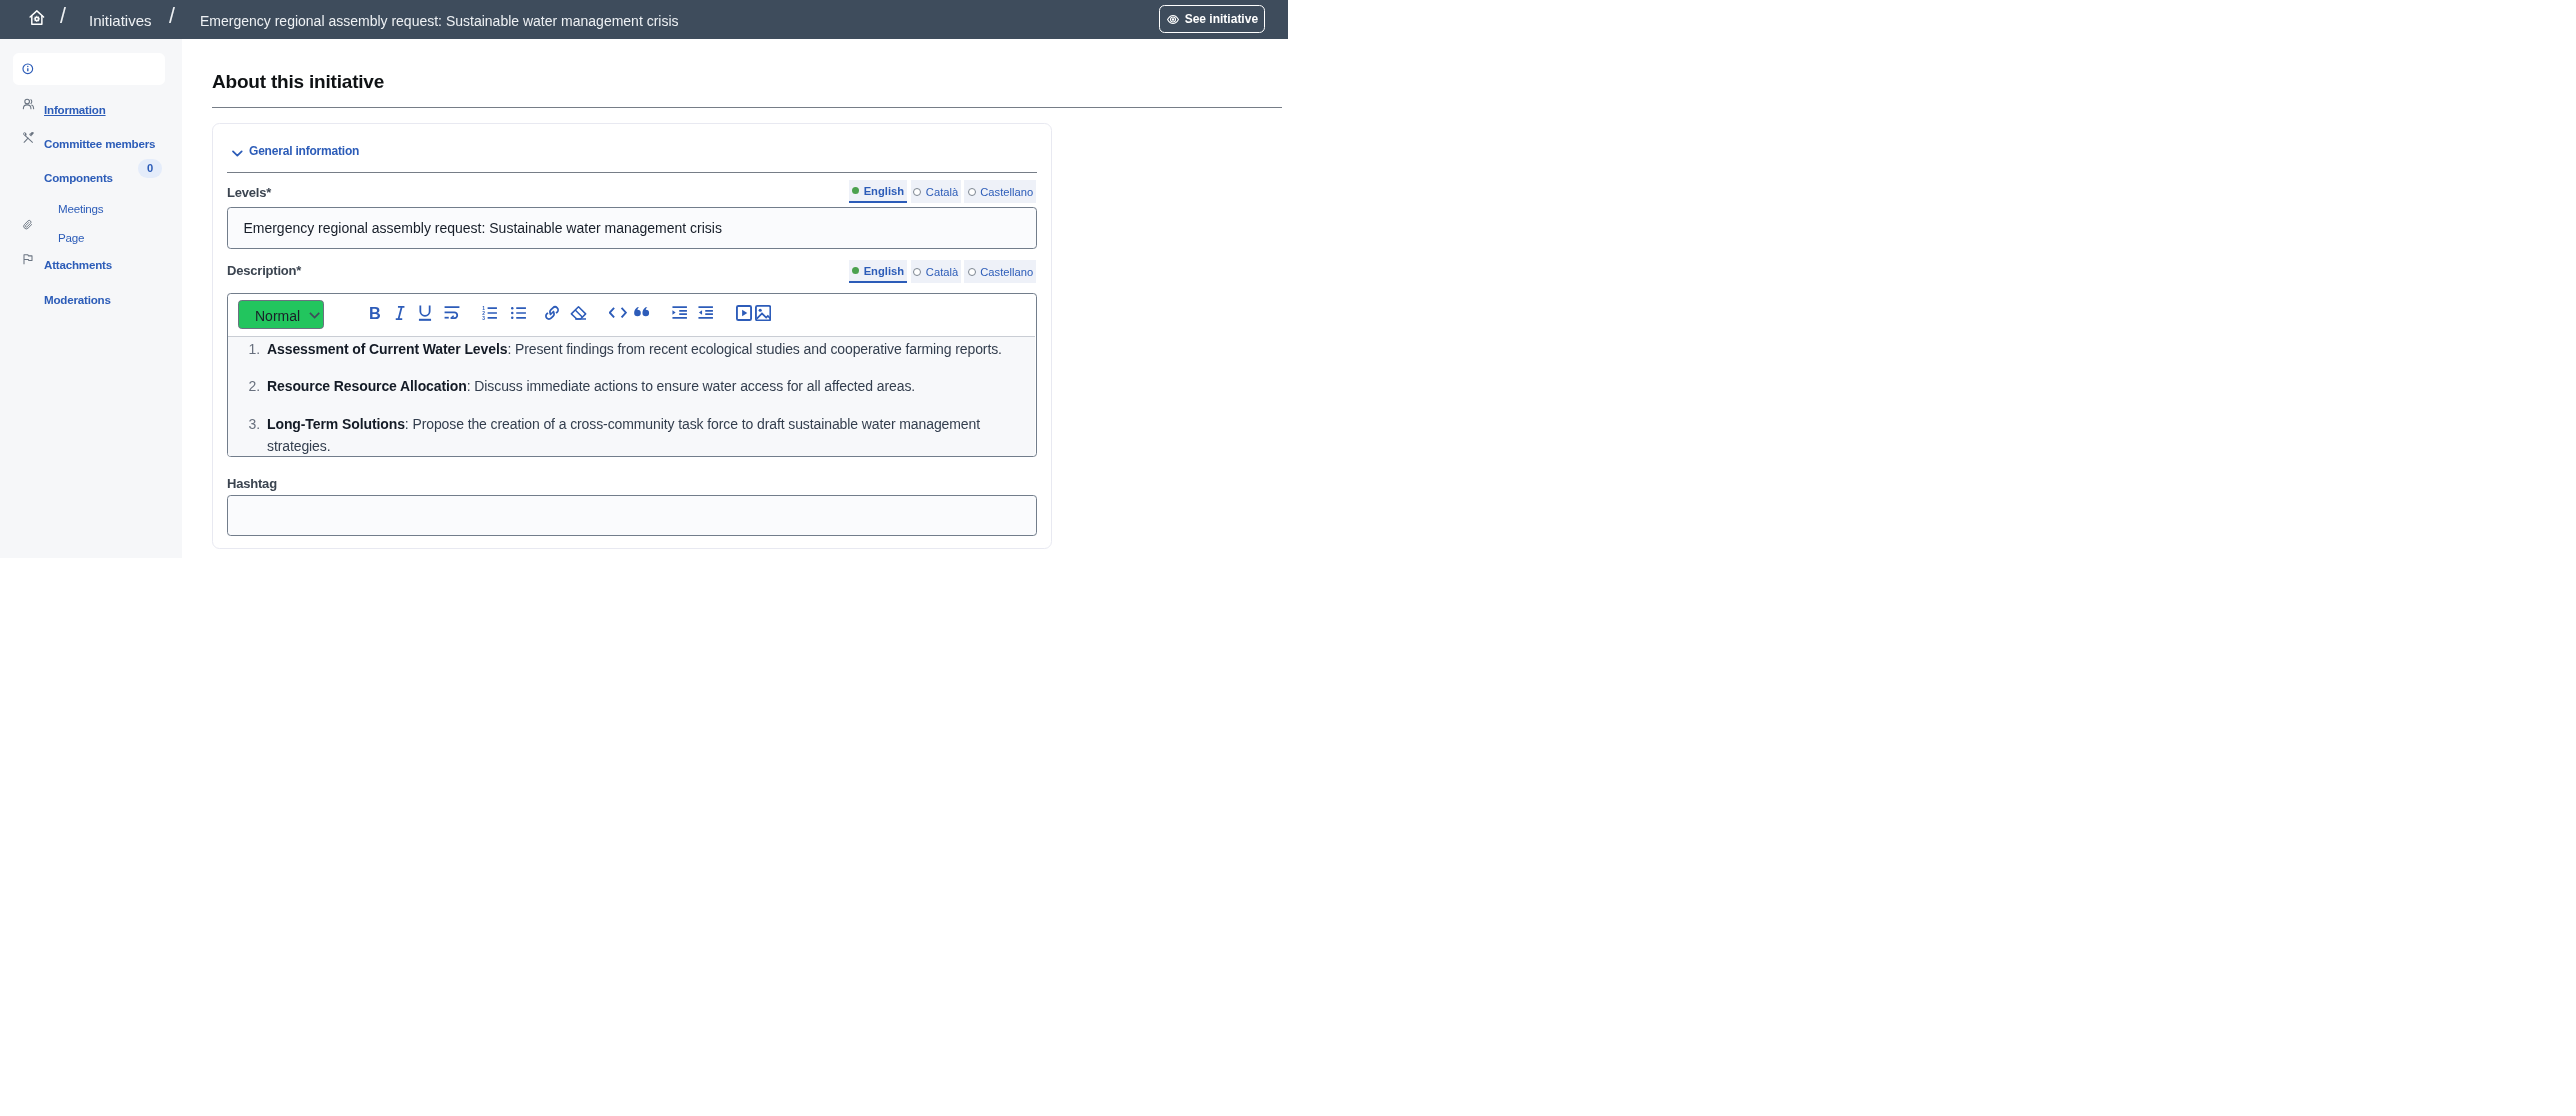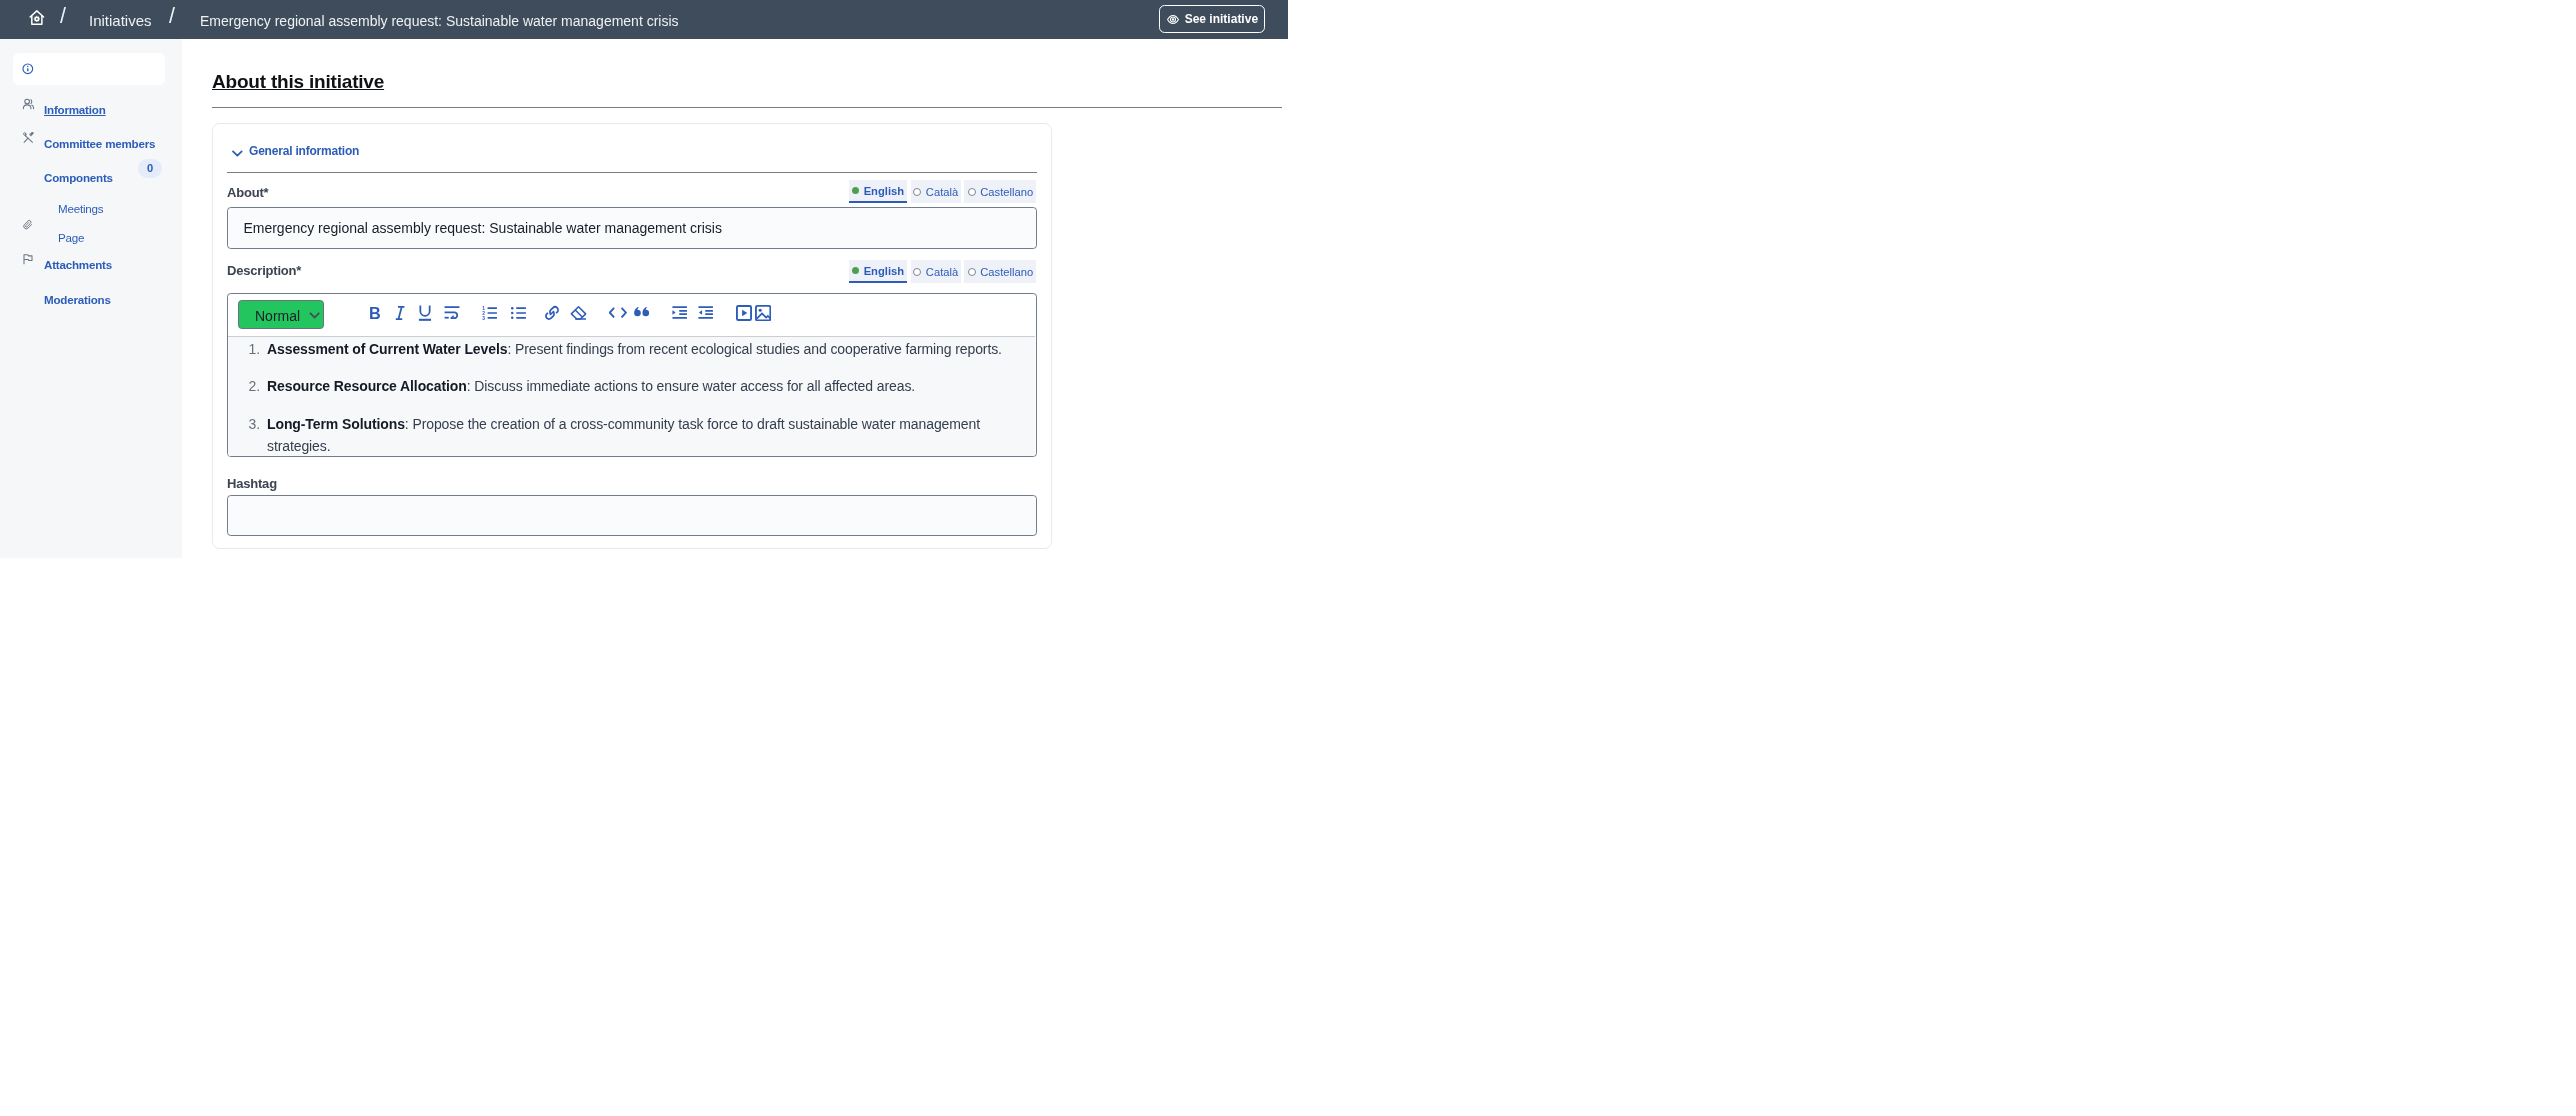--- a/index.html
+++ b/index.html
@@ -10,21 +10,21 @@
   .topbar { position:absolute; left:0; top:0; width:1288px; height:39px; background:#3e4c5c; }
   .crumb { position:absolute; color:#eef1f4; font-size:14.4px; line-height:18.6px; top:12px; }
   .btn-see { position:absolute; left:1159px; top:5.1px; width:106px; height:28px; border:1.4px solid #fff; border-radius:5.6px; display:flex; align-items:center; justify-content:flex-start; padding-left:5.6px; gap:5.1px; color:#fff; font-weight:bold; font-size:12px; }
   
   .sidebar { position:absolute; left:0; top:39px; width:182px; height:520px; background:#f6f7f9; }
   .nav-active-box { position:absolute; left:13px; top:53px; width:152px; height:32px; background:#fff; border-radius:5.6px; }
   .nav-item { position:absolute; display:flex; align-items:center; color:#2c5cb8; font-size:11.6px; font-weight:bold; letter-spacing:-0.2px;margin-top:40px; }
   .nav-icon { position:absolute; left:22px; }
   .badge0 { position:absolute; left:138px; width:24px; height:18.6px; border-radius:9.3px; background:#e4ecfa; color:#2c5cb8; font-size:11.2px; font-weight:bold; text-align:center; line-height:18.6px; }
   
-  .h1 { position:absolute; left:212px; top:71px; font-size:19px; font-weight:bold; color:#0f1214; letter-spacing:-0.2px;text-decoration:underline; }
+  .h1 { position:absolute; left:212px; top:71px; font-size:19px; font-weight:bold; color:#0f1214; letter-spacing:-0.2px; }
   .hr1 { position:absolute; left:212px; top:107px; width:1070px; height:1.4px; background:#767d87; }
   .card { position:absolute; left:212px; top:123px; width:840px; height:426px; border:0.9px solid #e8e9f1; border-radius:7.4px; background:#fff; }
   .gen-head { position:absolute; left:249px; top:144px; font-size:12px; font-weight:bold; color:#2c5cb8; letter-spacing:-0.2px; }
   .divider { position:absolute; left:227px; top:172px; width:810px; height:1.1px; background:#767d87; }
   .label { position:absolute; font-size:13px; font-weight:bold; color:#3b4450; letter-spacing:-0.2px; }
   
   .langs { position:absolute; display:flex; gap:3.7px; }
   .chip { height:23px; background:#eef1f8; display:flex; align-items:center; justify-content:center; gap:4.7px; font-size:11.2px; color:#2c5cb8; }
   .chip.en { width:58px; font-weight:bold; border-bottom:2.3px solid #2c5cb8; }
   .chip.ca { width:50px; }
@@ -111,21 +111,21 @@
 
   <div class="h1">About this initiative</div>
   <div class="hr1"></div>
   <div class="card"></div>
   <svg class="abs" style="left:232px;top:149px" width="10.7" height="9.3" viewBox="0 0 16 10" fill="none" stroke="#2c5cb8" stroke-width="2.6">
     <path d="M1.5 1.5 L8 8 L14.5 1.5" stroke-linecap="round" stroke-linejoin="round"></path>
   </svg>
   <div class="gen-head">General information</div>
   <div class="divider"></div>
 
-  <div class="label" style="left:227px;top:185px">About*</div>
+  <div class="label" style="left:227px;top:185px">Levels*</div>
   <div class="langs" style="left:849px;top:180px">
     <div class="chip en">
       <span class="dot"></span>
       <span>English</span>
     </div>
     <div class="chip ca">
       <span class="radio"></span>
       <span>Català</span>
     </div>
     <div class="chip es">

